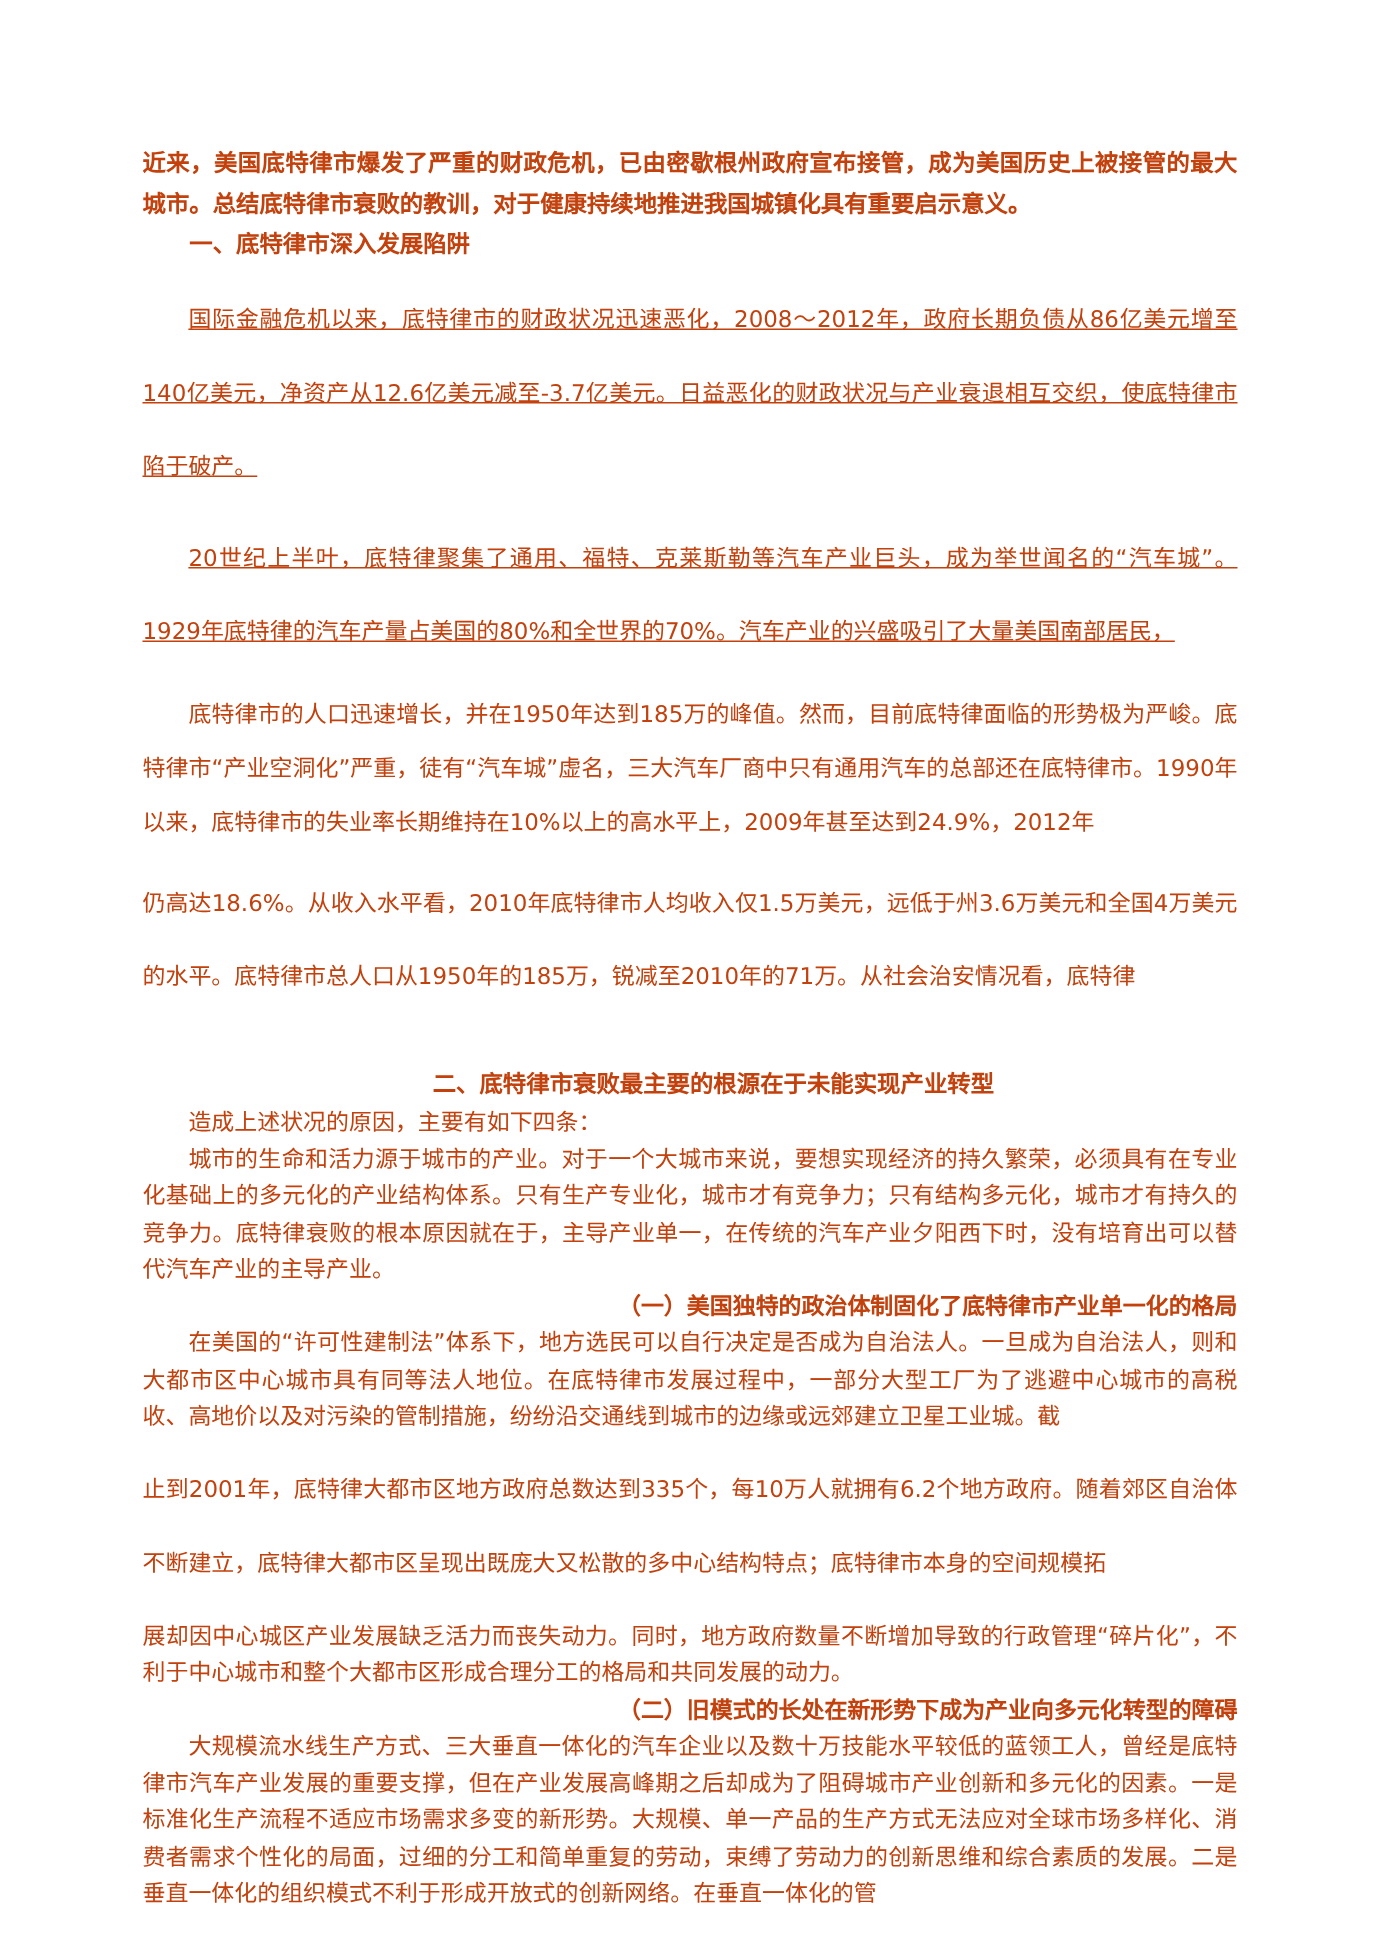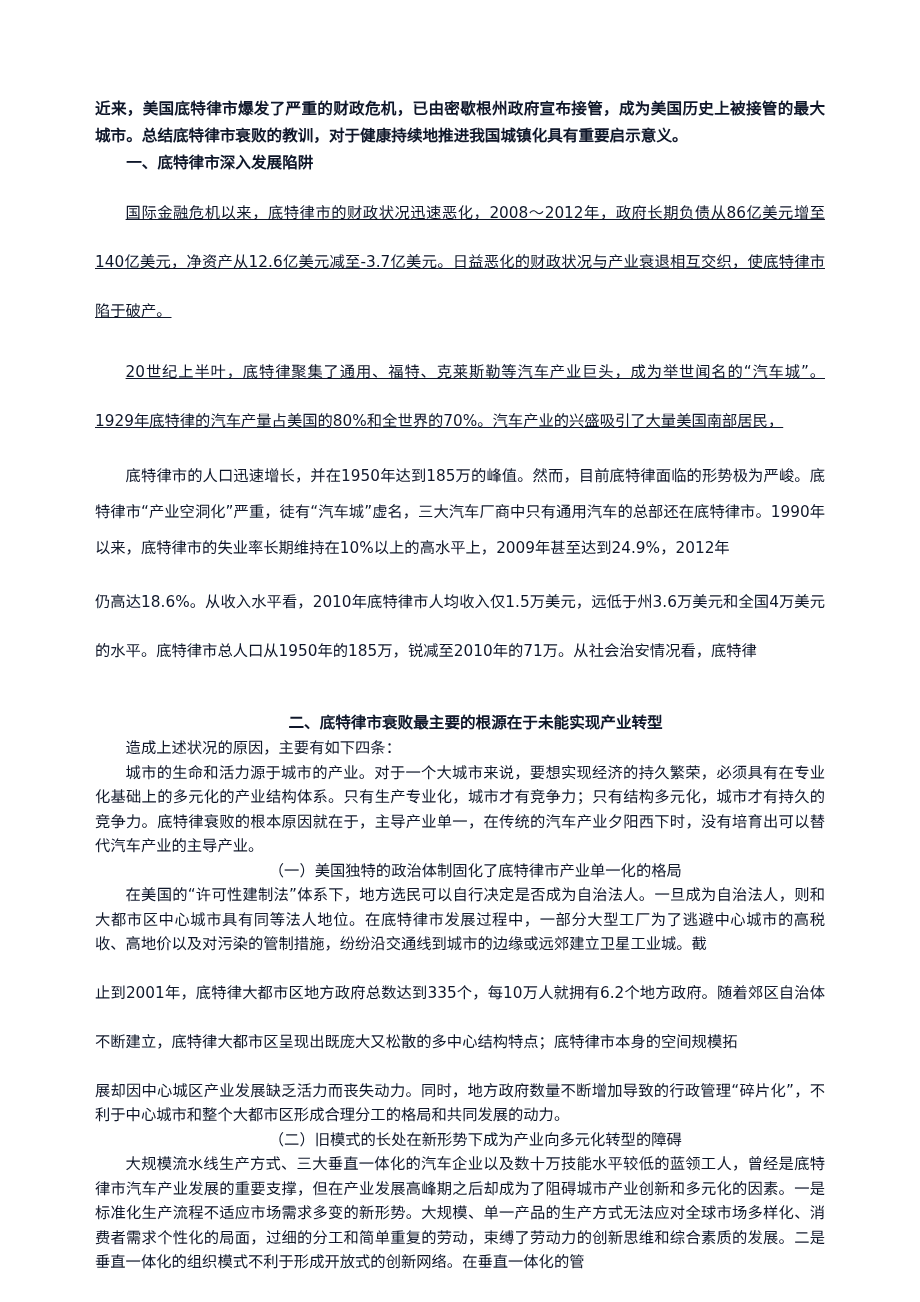--- a/index.html
+++ b/index.html
@@ -30,38 +30,39 @@
 
   
   p {
     margin: 0;
     padding: 0;
     text-align: justify;
     text-justify: inter-ideograph;
     font-size: 15.3px;
     line-height: 25px;
     letter-spacing: 0px;
-    color: #0f172a;
+    color: #c2410c;
   }
 
   
   .lead {
     font-weight: bold;
     font-size: 15.6px;
     line-height: 27px;
     margin-bottom: 0px;
   }
 
   
   .heading {
     font-weight: bold;
     font-size: 15.6px;
     line-height: 27px;
     text-indent: 2em;
     text-align: left;
+    font-family: Liberation Serif, serif;
   }
 
   .heading-2 {
     font-weight: bold;
     font-size: 15.6px;
     line-height: 26px;
     text-indent: 2em;
     text-align: center;
     margin-top: 22px;
   }
@@ -87,21 +88,22 @@
 
   
   .body-medium {
     text-indent: 2em;
     line-height: 36px;
   }
 
   .sub-heading {
     text-indent: 2em;
     line-height: 24.5px;
-    text-align: center;
+    text-align: right;
+    font-weight: bold;
   }
 
   .gap-sm { height: 12px; }
 </style>
 </head>
 <body>
 
 <div class="page">
   <div class="content">
 

